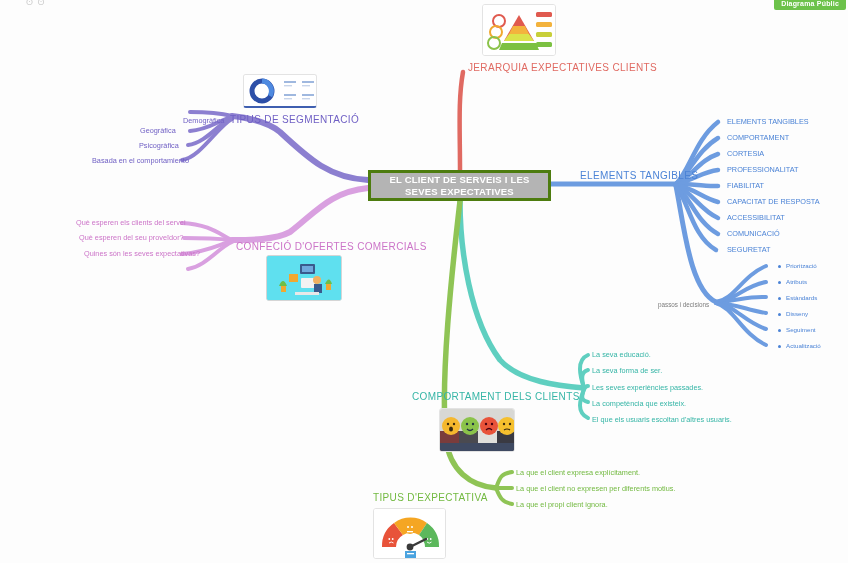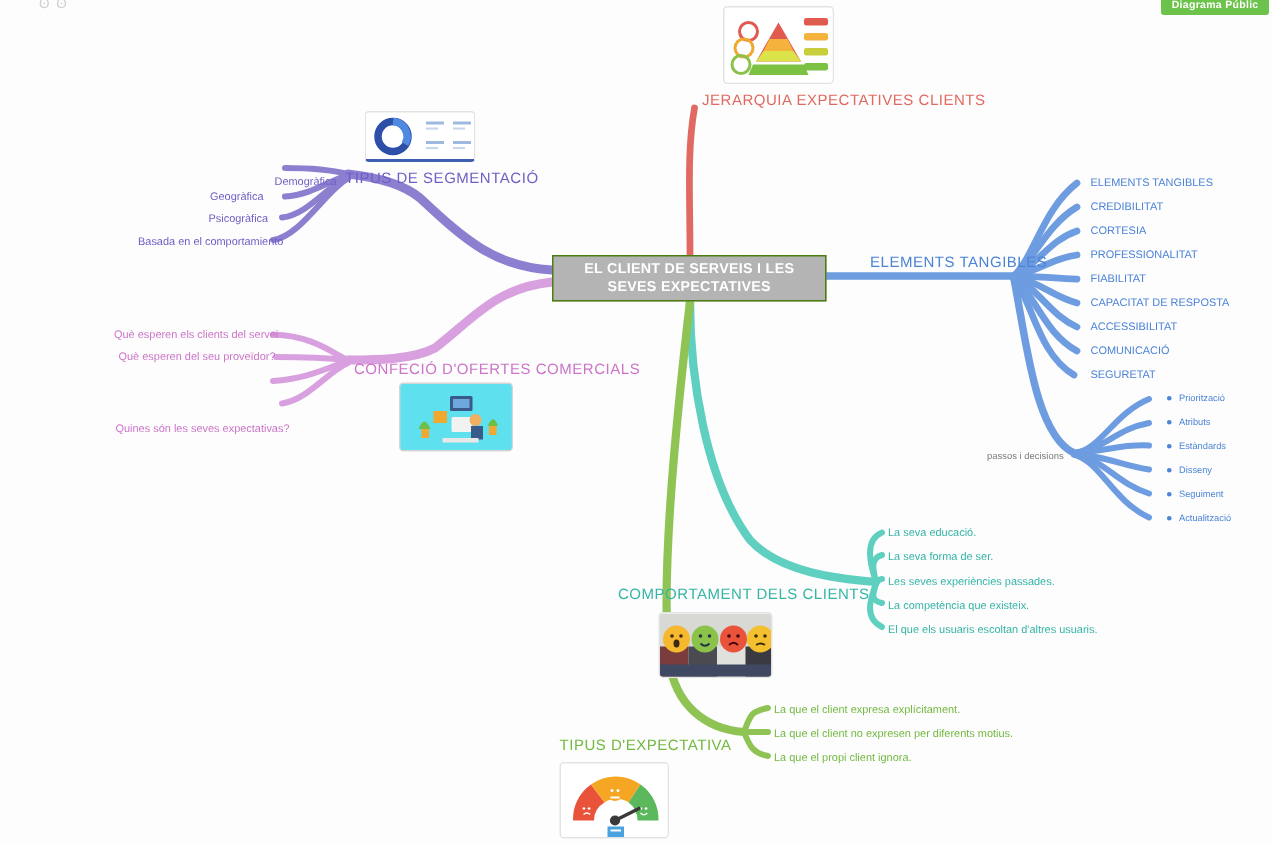--- a/index.html
+++ b/index.html
@@ -13,21 +13,21 @@
   }
   #canvas { position:absolute; inset:0; }
   #wires { position:absolute; left:0; top:0; width:848px; height:563px; pointer-events:none; }
 
   .node { position:absolute; white-space:nowrap; }
 
   
   #central {
     left:368px; top:170px; width:183px; height:31px;
     background:#b4b4b4;
-    border:1px solid #4d7c0f;
+    border:3px solid #4d7c0f;
     color:#ffffff;
     font-size:9.5px;
     font-weight:bold;
     letter-spacing:.2px;
     display:flex; align-items:center; justify-content:center;
     text-align:center; line-height:12px;
     white-space:normal;
     padding:0 6px;
   }
 
@@ -165,41 +165,41 @@
   </div>
   <div class="node btitle c-purple" style="left:230px; top:114px;">TIPUS DE SEGMENTACIÓ</div>
   <div class="node leaf c-purple" style="left:138px; top:116px;padding-left:45px;">Demogràfica</div>
   <div class="node leaf c-purple" style="left:140px; top:126px;">Geogràfica</div>
   <div class="node leaf c-purple" style="left:139px; top:141px;">Psicogràfica</div>
   <div class="node leaf c-purple" style="left:92px; top:156px;">Basada en el comportamiento</div>
 
   <div class="node btitle c-pink" style="left:236px; top:241px;">CONFECIÓ D'OFERTES COMERCIALS</div>
   <div class="node leaf c-pink" style="left:76px; top:218px;">Què esperen els clients del servei</div>
   <div class="node leaf c-pink" style="left:79px; top:233px;">Què esperen del seu proveïdor?</div>
-  <div class="node leaf c-pink" style="left:77px; top:249px;margin-top:32px;">Quines són les seves expectativas?</div>
+  <div class="node leaf c-pink" style="left:84px; top:249px;">Quines són les seves expectativas?</div>
   <div class="imgcard" id="img-ecom">
     <svg width="76" height="46" viewBox="0 0 76 46">
       <rect width="76" height="46" fill="#5fe0ef"></rect>
       <rect x="33" y="8" width="15" height="10" rx="1" fill="#3a5a8c"></rect>
       <rect x="35" y="10" width="11" height="6" fill="#6fa8dc"></rect>
       <rect x="22" y="18" width="9" height="8" fill="#f0a830"></rect>
       <rect x="34" y="22" width="14" height="10" rx="1" fill="#f2f2f2"></rect>
       <circle cx="50" cy="24" r="4" fill="#f0b060"></circle>
       <rect x="47" y="28" width="8" height="9" fill="#3a5a8c"></rect>
       <rect x="28" y="36" width="24" height="3" fill="#e8e8e8"></rect>
       <path d="M12,30 q4,-10 8,0 z" fill="#6cbf4a"></path>
       <rect x="14" y="30" width="5" height="6" fill="#f0a830"></rect>
       <path d="M58,28 q4,-9 7,0 z" fill="#6cbf4a"></path>
       <rect x="59" y="28" width="5" height="6" fill="#f0a830"></rect>
     </svg>
   </div>
 
   <div class="node btitle c-blue" style="left:580px; top:170px;">ELEMENTS TANGIBLES</div>
   <div class="node leaf c-blue" style="left:727px; top:117px;">ELEMENTS TANGIBLES</div>
-  <div class="node leaf c-blue" style="left:727px; top:133px;">CREDIBILITAT</div>
+  <div class="node leaf c-blue" style="left:727px; top:133px;">COMPORTAMENT</div>
   <div class="node leaf c-blue" style="left:727px; top:149px;">CORTESIA</div>
   <div class="node leaf c-blue" style="left:727px; top:165px;">PROFESSIONALITAT</div>
   <div class="node leaf c-blue" style="left:727px; top:181px;">FIABILITAT</div>
   <div class="node leaf c-blue" style="left:727px; top:197px;">CAPACITAT DE RESPOSTA</div>
   <div class="node leaf c-blue" style="left:727px; top:213px;">ACCESSIBILITAT</div>
   <div class="node leaf c-blue" style="left:727px; top:229px;">COMUNICACIÓ</div>
   <div class="node leaf c-blue" style="left:727px; top:245px;">SEGURETAT</div>
 
   <div class="node tiny" style="left:658px; top:301px;">passos i decisions</div>
   <div class="node subleaf c-blue" style="left:778px; top:262px;"><span class="dot"></span><span>Priorització</span></div>

